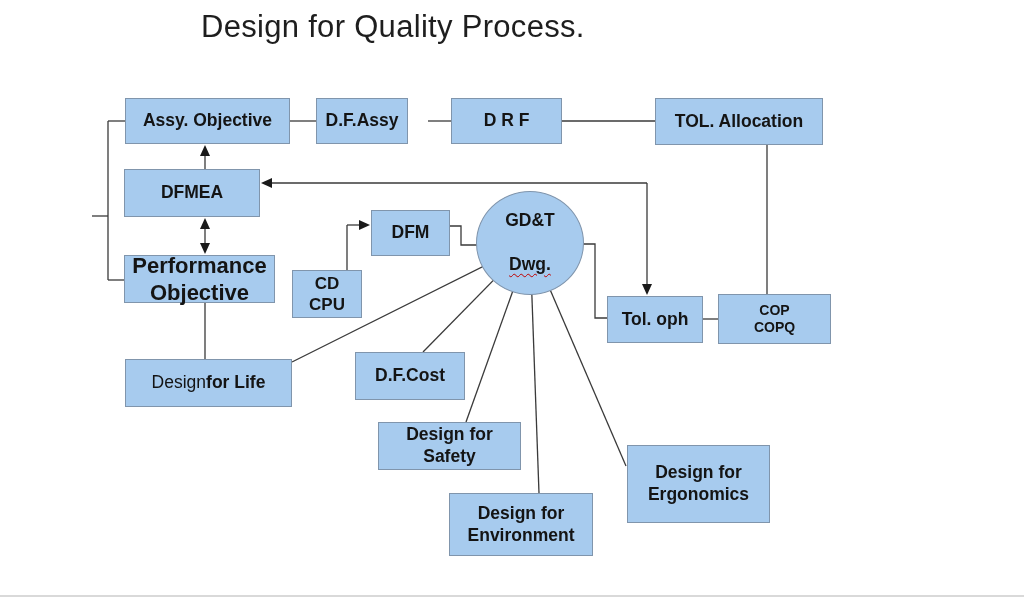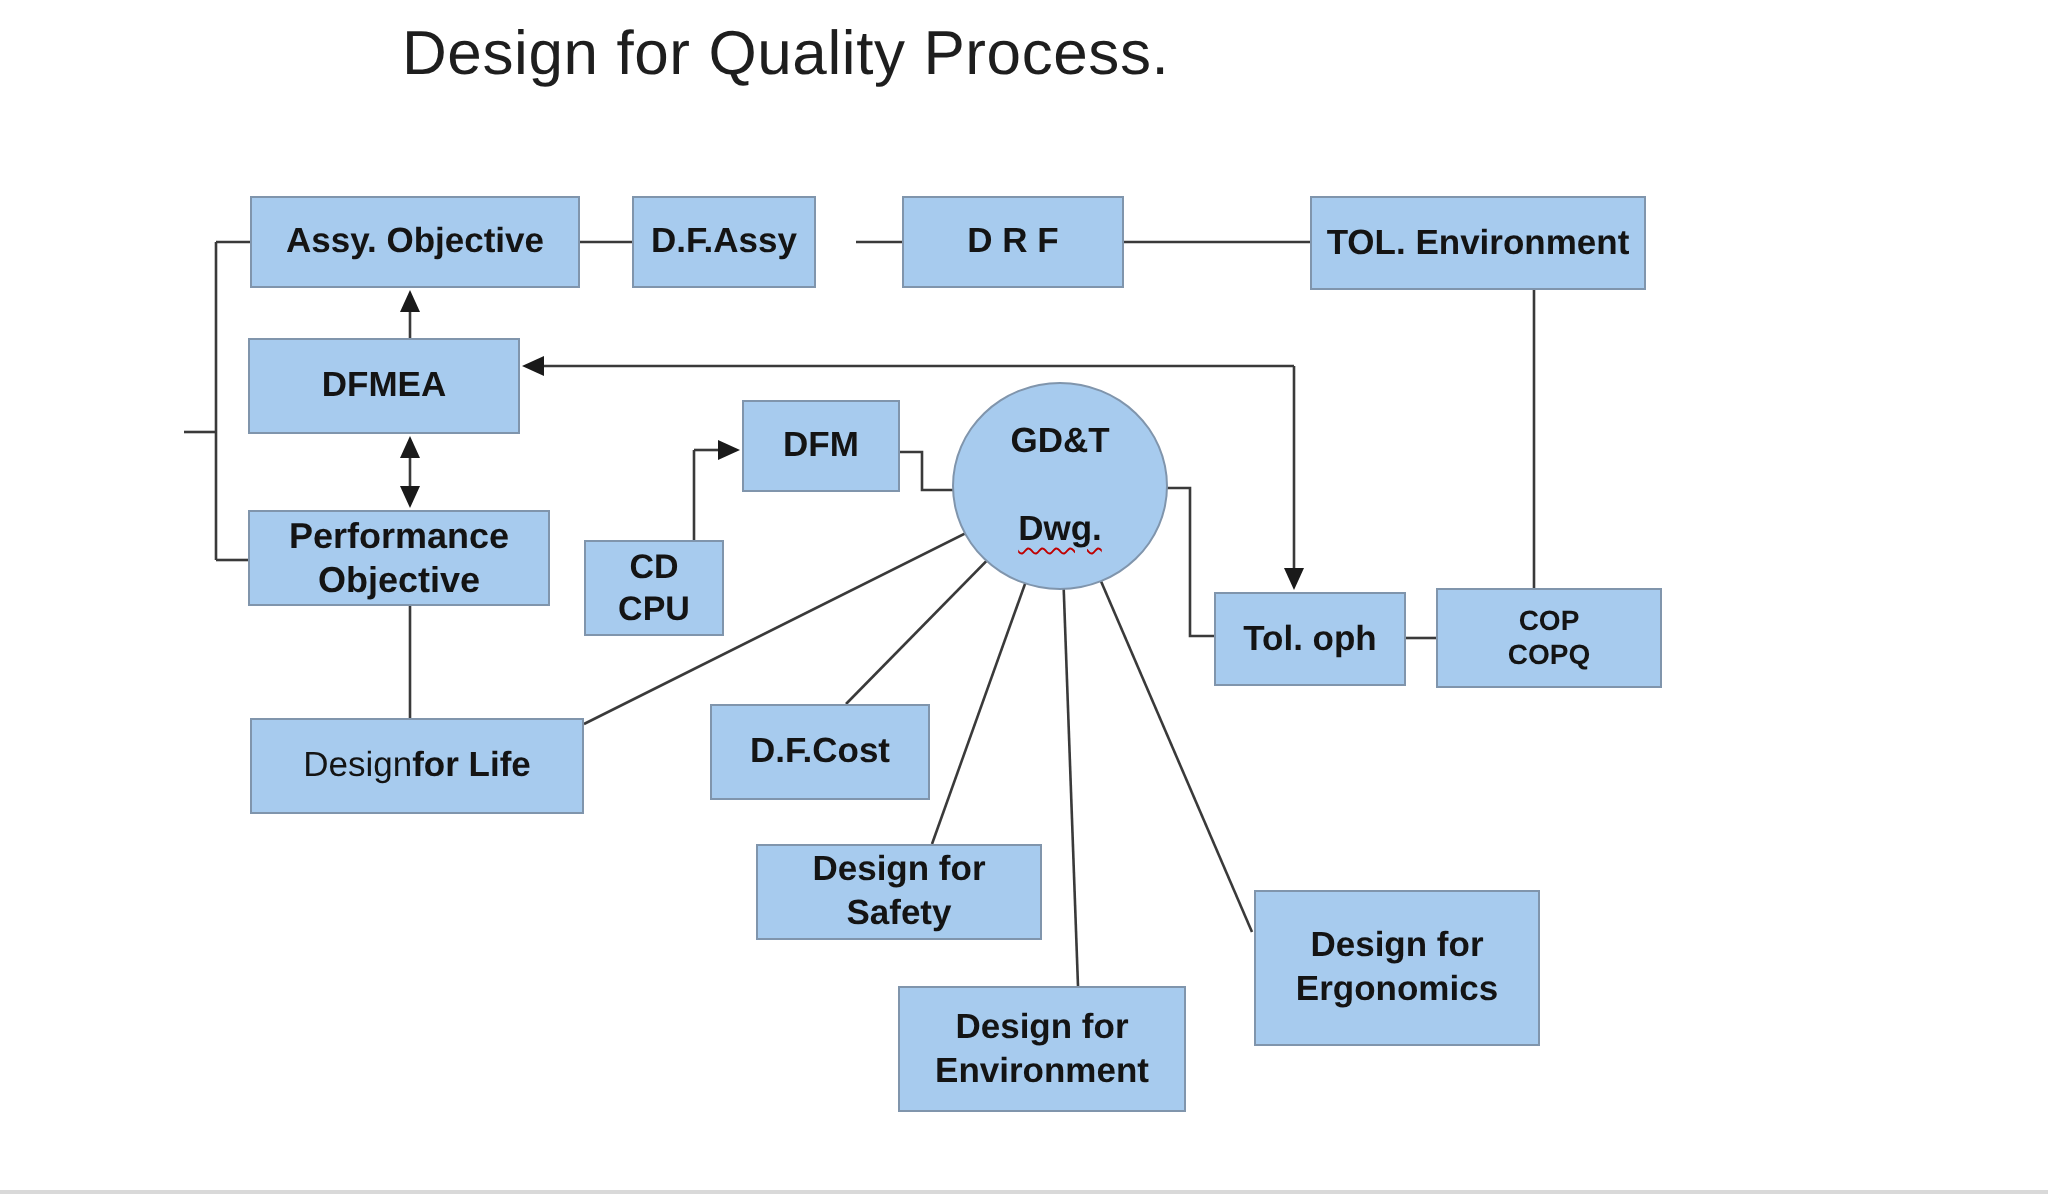--- a/index.html
+++ b/index.html
@@ -99,27 +99,27 @@
 
       <polygon points="647,295 642,284 652,284"></polygon>
 
       <polygon points="370,225 359,220 359,230"></polygon>
     </g>
   </svg>
 
   <div class="node" style="left:125px;top:98px;width:165px;height:46px;">Assy. Objective</div>
   <div class="node" style="left:316px;top:98px;width:92px;height:46px;">D.F.Assy</div>
   <div class="node" style="left:451px;top:98px;width:111px;height:46px;">D R F</div>
-  <div class="node" style="left:655px;top:98px;width:168px;height:47px;">TOL. Environment</div>
+  <div class="node" style="left:655px;top:98px;width:168px;height:47px;">TOL. Allocation</div>
 
   <div class="node" style="left:124px;top:169px;width:136px;height:48px;">DFMEA</div>
-  <div class="node" style="left:124px;top:255px;width:151px;height:48px;font-size:18px;">Performance
+  <div class="node" style="left:124px;top:255px;width:151px;height:48px;font-size:22px;">Performance
 Objective</div>
 
-  <div class="node" style="left:371px;top:200px;width:79px;height:46px;">DFM</div>
+  <div class="node" style="left:371px;top:210px;width:79px;height:46px;">DFM</div>
   <div class="node" style="left:292px;top:270px;width:70px;height:48px;font-size:17px;">CD
 CPU</div>
 
   <div class="node circle" style="left:476px;top:191px;width:108px;height:104px;">
     <div>
       <div>GD&amp;T</div>
       <div class="wavy">Dwg.</div>
     </div>
   </div>
 

